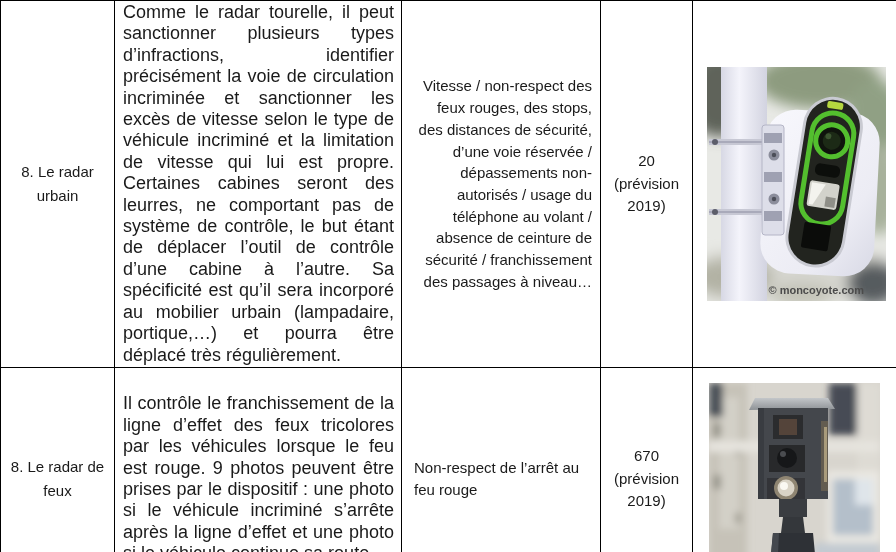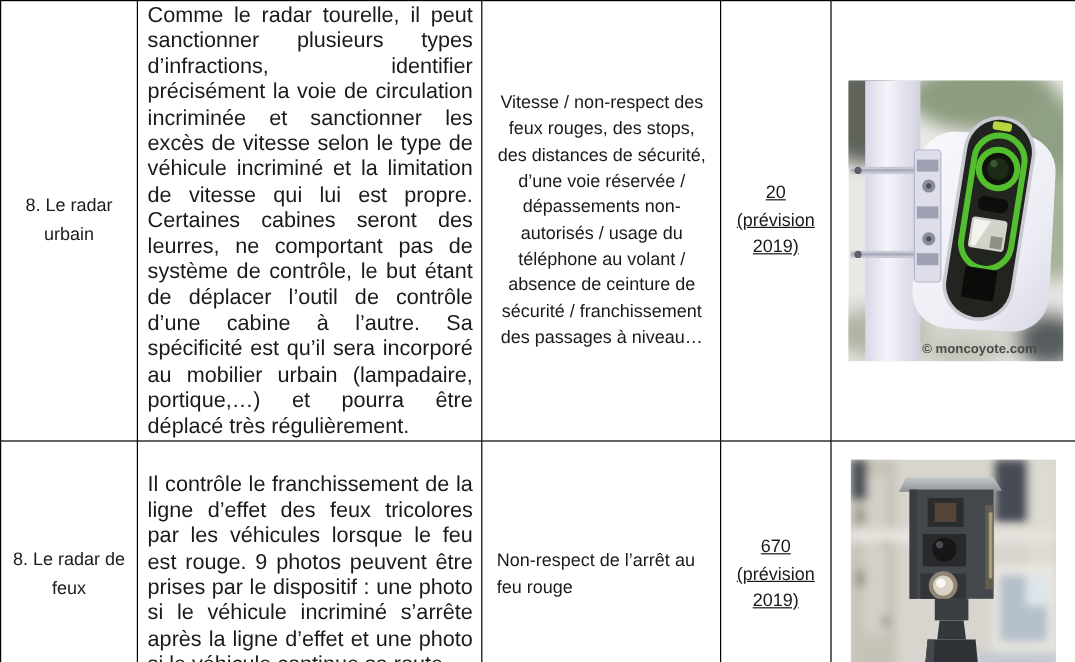--- a/index.html
+++ b/index.html
@@ -6,23 +6,23 @@
   body{width:896px;height:552px;overflow:hidden;
        font-family:"Liberation Sans","DejaVu Sans",sans-serif;color:#1a1a1a;}
   table.doc{width:896px;height:552px;border-collapse:collapse;table-layout:fixed;
             background:#ffffff;}
   td{border:1.5px solid #000;vertical-align:middle;overflow:hidden;padding:14px;}
   tr.sliver td{border-top:1.5px solid #000;}
   .c-label{text-align:center;font-size:15px;line-height:24px;padding:0 3px;margin-top:32px;}
   .c-desc{padding:1px 7px 1px 8px;}
   .c-desc .desc{font-size:18px;line-height:21.4px;text-align:justify;text-justify:inter-word;}
   .c-infr{font-size:15px;line-height:21.7px;}
-  .c-infr.align-left{padding:0 8px 0 9px;text-align:center;}
+  .c-infr.align-left{padding:0 8px 0 9px;text-align:right;}
   .c-infr.align-center{padding:0 12px;}
-  .c-count{text-align:center;font-size:15px;line-height:22.6px;padding:0 2px;text-decoration:underline;}
+  .c-count{text-align:center;font-size:15px;line-height:22.6px;padding:0 2px;}
   .c-photo{text-align:center;}
   .photo{display:block;margin:0 auto;}
   svg text{font-family:"Liberation Sans","DejaVu Sans",sans-serif;}
 </style>
 </head>
 <body>
 
 <table class="doc">
   <colgroup>
     <col style="width:114px">

